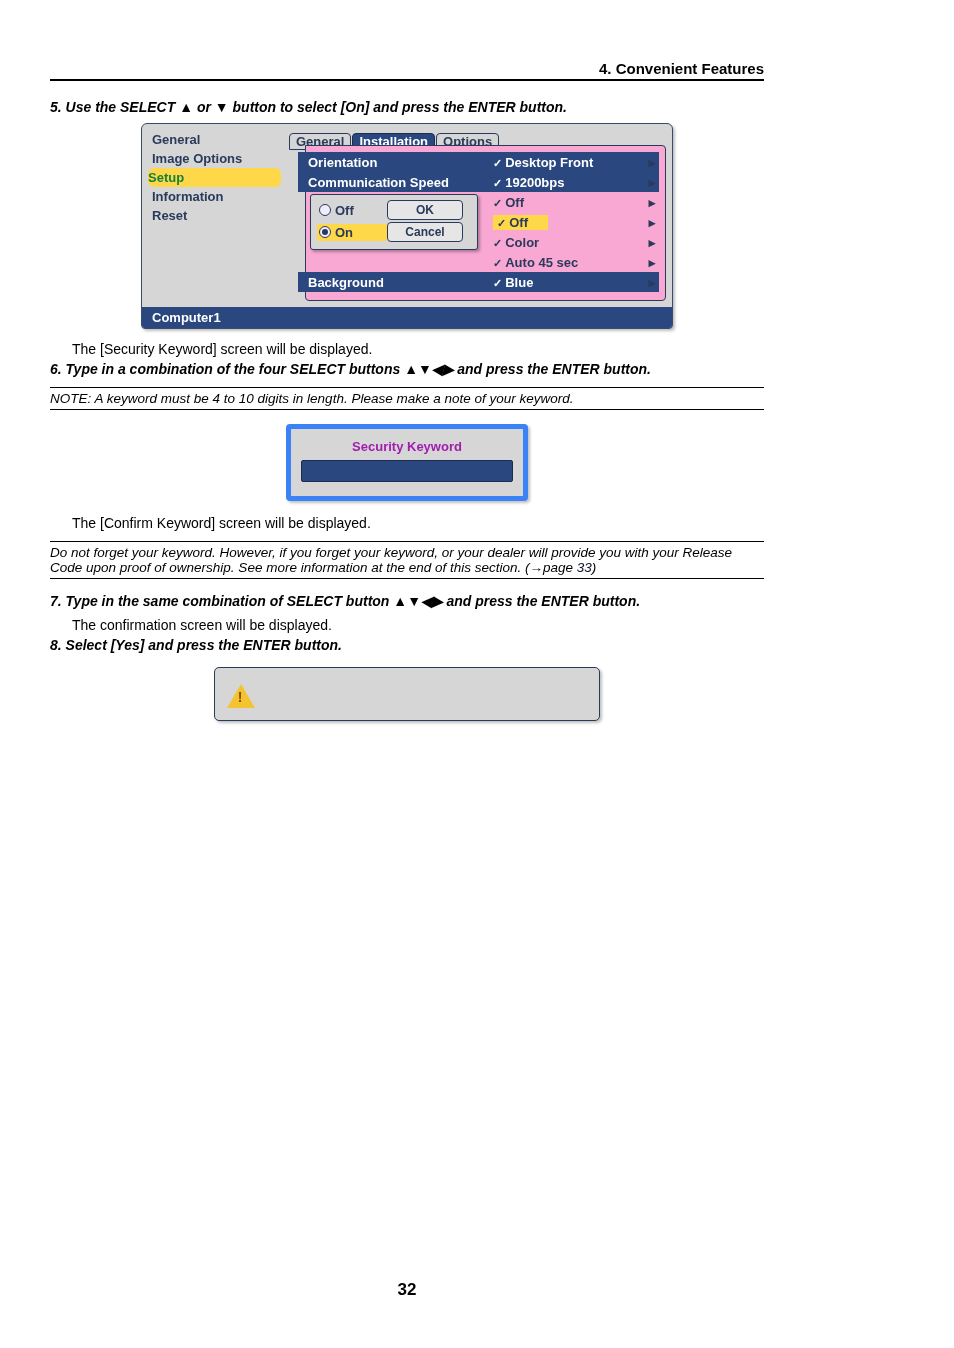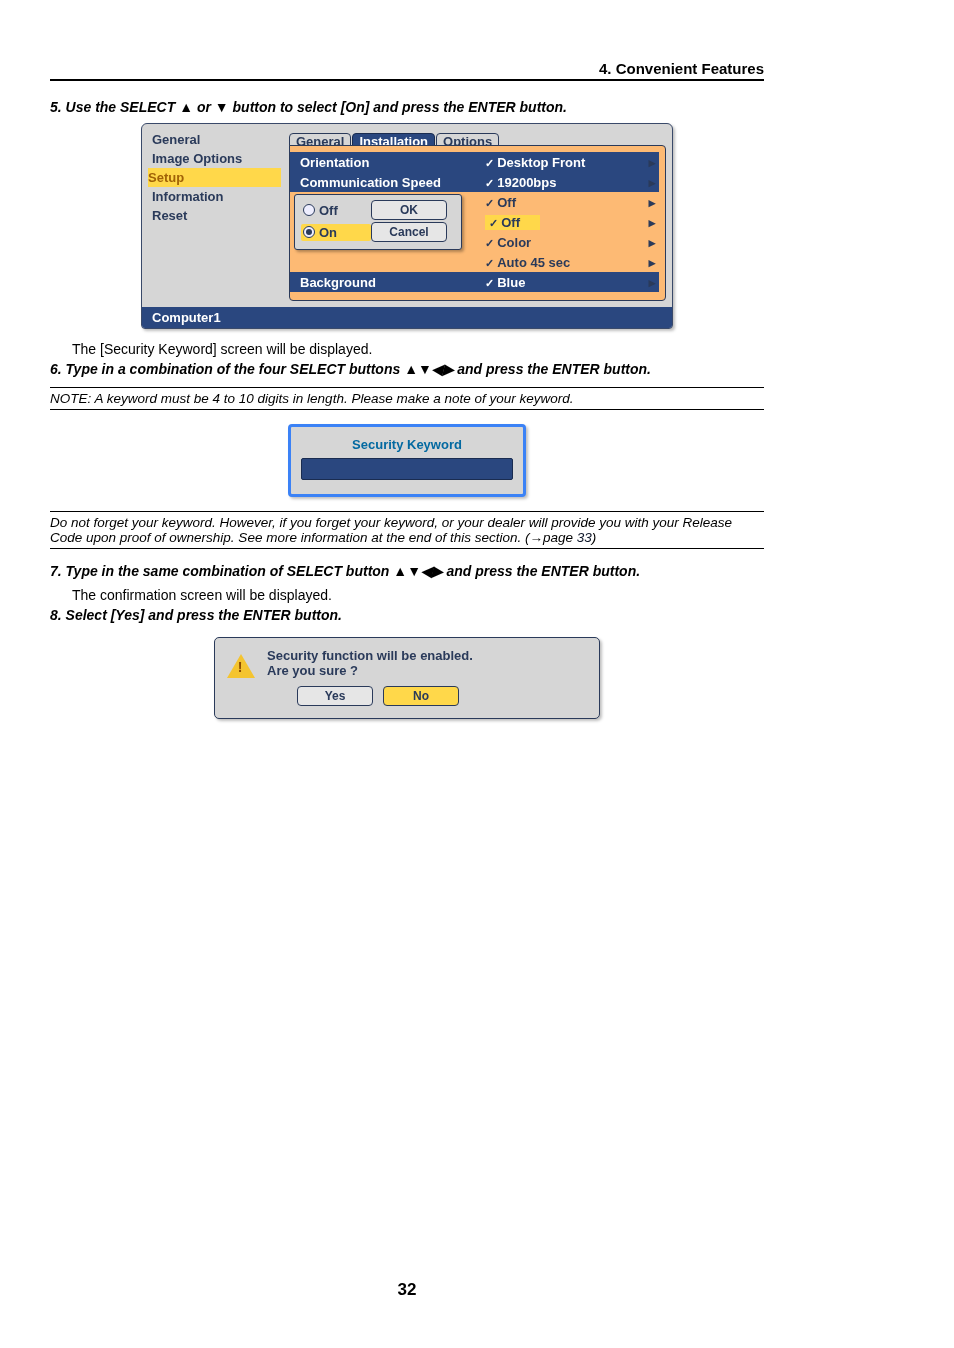--- a/index.html
+++ b/index.html
@@ -74,23 +74,24 @@
     min-height: 170px;
   }
   .osd1-left {
     width: 143px;
     padding: 6px 4px 4px 10px;
     box-sizing: border-box;
   }
   .osd1-left div { padding: 2px 0; }
   .sel-setup {
     background: #ffd84a;
-    color: #a16207;
+    color: #15803d;
     margin-left: -4px;
     padding-left: 4px;
+    border-radius: 6px;
   }
   .osd1-right {
     flex: 1;
     position: relative;
     padding: 0 0 6px 0;
   }
   .tabs {
     display: flex;
     gap: 0;
     padding: 4px 4px 0 4px;
@@ -107,23 +108,23 @@
   }
   .tab.active {
     background: #2a477f;
     color: #fff;
     border-color: #1a2c50;
     text-decoration: underline;
   }
   .tab-content {
     border: 1px solid #2a3a5a;
     border-radius: 0 4px 4px 4px;
-    margin: 0 6px 0 4px;
-    padding: 6px 6px 8px 10px;
-    background: #fdba74;
+    margin: 0 6px 0 20px;
+    padding: 6px 6px 8px 2px;
+    background: #f9a8d4;
     position: relative;
     min-height: 140px;
   }
   .row {
     display: flex;
     align-items: center;
     height: 20px;
   }
   .row .lbl { width: 185px; }
   .row .val { flex: 1; }
@@ -191,28 +192,28 @@
     background: #2a477f;
     color: #fff;
     padding: 3px 10px;
     border-radius: 0 0 3px 3px;
   }
 
   
   .skw {
     width: 212px;
     margin: 14px auto;
-    border: 3px solid #3b82f6;
+    border: 5px solid #3b82f6;
     border-radius: 4px;
     background: #d6d6d6;
     padding: 10px 10px 14px 10px;
     font-family: Arial,sans-serif;
     font-size: 13px;
     font-weight: bold;
-    color: #0369a1;
+    color: #a21caf;
     box-shadow: 2px 2px 3px rgba(0,0,0,.25);
     text-align: center;
   }
   .skw .title { margin-bottom: 6px; }
   .skw .field {
     height: 20px;
     background: #2a477f;
     border: 1px solid #1a2c50;
     border-radius: 2px;
   }
@@ -351,37 +352,30 @@
 <div class="body-text">The [Security Keyword] screen will be displayed.</div>
 <div class="step">6.  Type in a combination of the four SELECT buttons  ▲▼◀▶ and press the ENTER button.</div>
 
 <div class="note-block">NOTE: A keyword must be 4 to 10  digits in length. Please make a note of your keyword.</div>
 
 <div class="skw">
   <div class="title">Security Keyword</div>
   <div class="field"></div>
 </div>
 
+<div class="body-text">The [Confirm Keyword] screen will be displayed.</div>
 
 <div class="note-block">
   <span>Do not forget your keyword. However, if you forget your keyword,  or your dealer will provide you with your Release Code upon proof of ownership. See more information at the end of this section. (→page </span><span class="page-ref">33</span><span>)</span>
 </div>
 
 <div class="step">7.  Type in the same combination of SELECT button ▲▼◀▶  and press the ENTER button.</div>
 <div class="body-text">The confirmation screen will be displayed.</div>
 <div class="step">8.  Select [Yes] and press the ENTER button.</div>
 
 <div class="confirm">
   <div class="warn-icon"></div>
-  <div class="confirm-body">
-    <div>Security function will be enabled.</div>
-    <div>Are you sure ?</div>
-    <div class="confirm-btns">
-      <span class="btn">Yes</span>
-      <span class="btn no">No</span>
-    </div>
-  </div>
 </div>
 
 
 </div>
 <div class="page-num">32</div>
 </div>
 
 </body></html>

